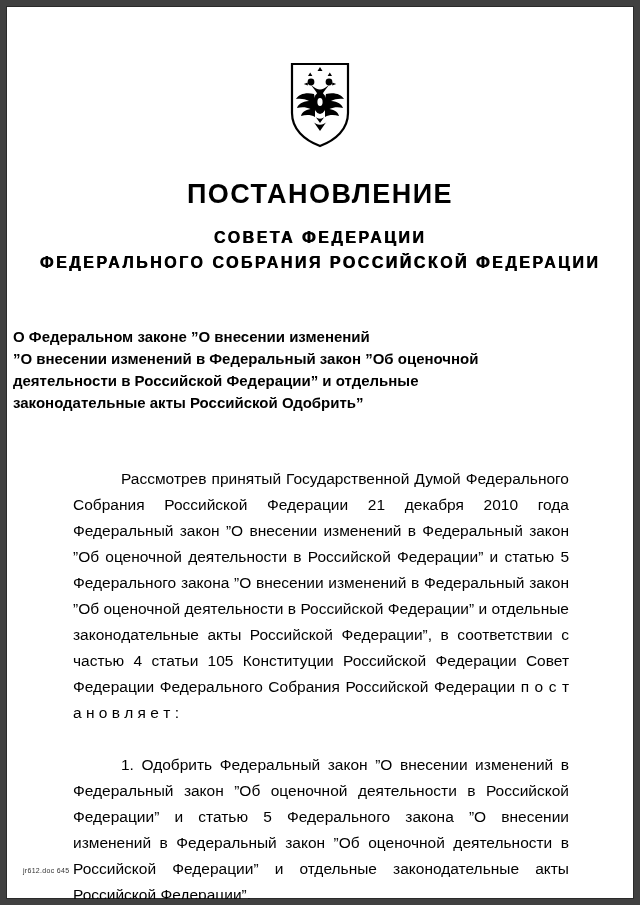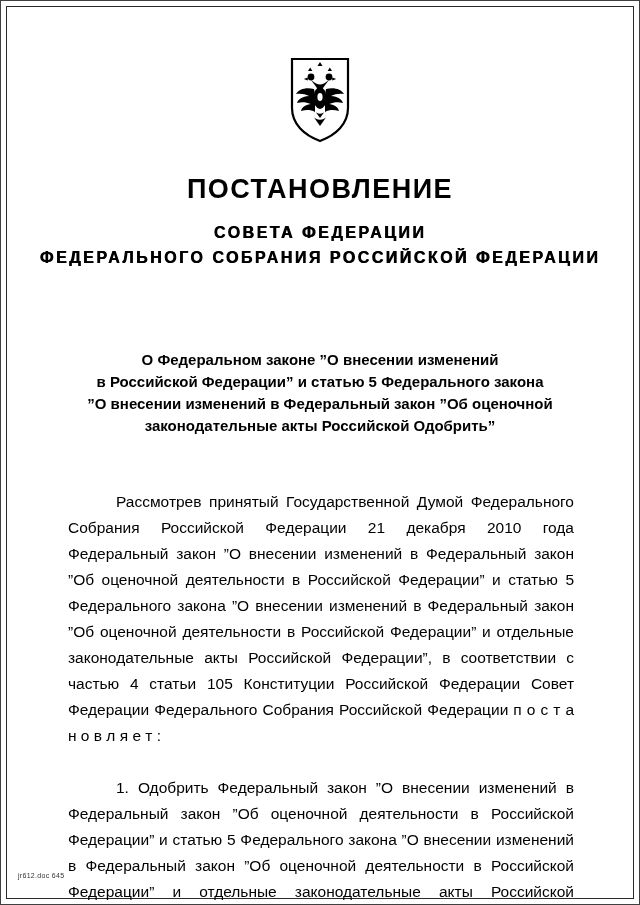--- a/index.html
+++ b/index.html
@@ -7,21 +7,21 @@
     width: 640px;
     background: #ffffff;
     font-family: "Liberation Sans", sans-serif;
     color: #000;
   }
   .page {
     position: relative;
     width: 640px;
     height: 905px;
     background: #fff;
-    border: 1px solid #404040;
+    border: 6px solid #404040;
     outline: 1px solid #2a2a2a;
     outline-offset: -7px;
     overflow: hidden;
   }
   .inner {
     position: absolute;
     top: 7px; left: 7px; right: 7px; bottom: 7px;
     padding-top: 48px;
   }
   .emblem-wrap {
@@ -39,22 +39,21 @@
   .doc-subtitle {
     text-align: center;
     font-weight: bold;
     font-size: 16px;
     letter-spacing: 2.5px;
     line-height: 24px;
     transform: scaleY(1.05);
     text-shadow: 0.6px 0 0 #000;
   }
   .subject {
-    margin-top: 80px;
-    text-align: center;
+    margin-top: 52px;
     font-weight: bold;
     font-size: 15px;
     line-height: 22px;
   }
   .body-text {
     margin-top: 52px;
     padding: 0 58px 0 60px;
     font-size: 15.5px;
     line-height: 26px;
     text-align: justify;
@@ -111,22 +110,22 @@
 
     <div class="doc-title">ПОСТАНОВЛЕНИЕ</div>
 
     <div class="doc-subtitle">
       <div>СОВЕТА ФЕДЕРАЦИИ</div>
       <div>ФЕДЕРАЛЬНОГО СОБРАНИЯ РОССИЙСКОЙ ФЕДЕРАЦИИ</div>
     </div>
 
     <div class="subject">
       <div>О Федеральном законе ”О внесении изменений</div>
-      <div>в Российской Федерации” и статью 5 Федерального закона</div>
       <div>”О внесении изменений в Федеральный закон ”Об оценочной</div>
+      <div>деятельности в Российской Федерации” и отдельные</div>
       <div>законодательные акты Российской Одобрить”</div>
     </div>
 
     <div class="body-text">
       <p>Рассмотрев принятый Государственной Думой Федерального Собрания Российской Федерации 21 декабря 2010 года Федеральный закон ”О внесении изменений в Федеральный закон ”Об оценочной деятельности в Российской Федерации” и статью 5 Федерального закона ”О внесении изменений в Федеральный закон ”Об оценочной деятельности в Российской Федерации” и отдельные законодательные акты Российской Федерации”, в соответствии с частью 4 статьи 105 Конституции Российской Федерации Совет Федерации Федерального Собрания Российской Федерации  п о с т а н о в л я е т :</p>
       <p>1. Одобрить Федеральный закон ”О внесении изменений в Федеральный закон ”Об оценочной деятельности в Российской Федерации” и статью 5 Федерального закона ”О внесении изменений в Федеральный закон ”Об оценочной деятельности в Российской Федерации” и отдельные законодательные акты Российской Федерации”.</p>
     </div>
 
     <div class="footer-note">jr612.doc   645</div>
   </div>

